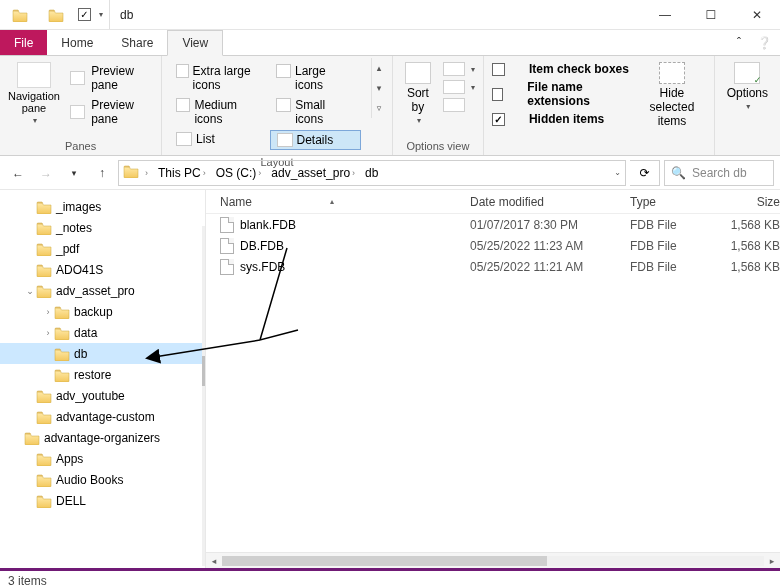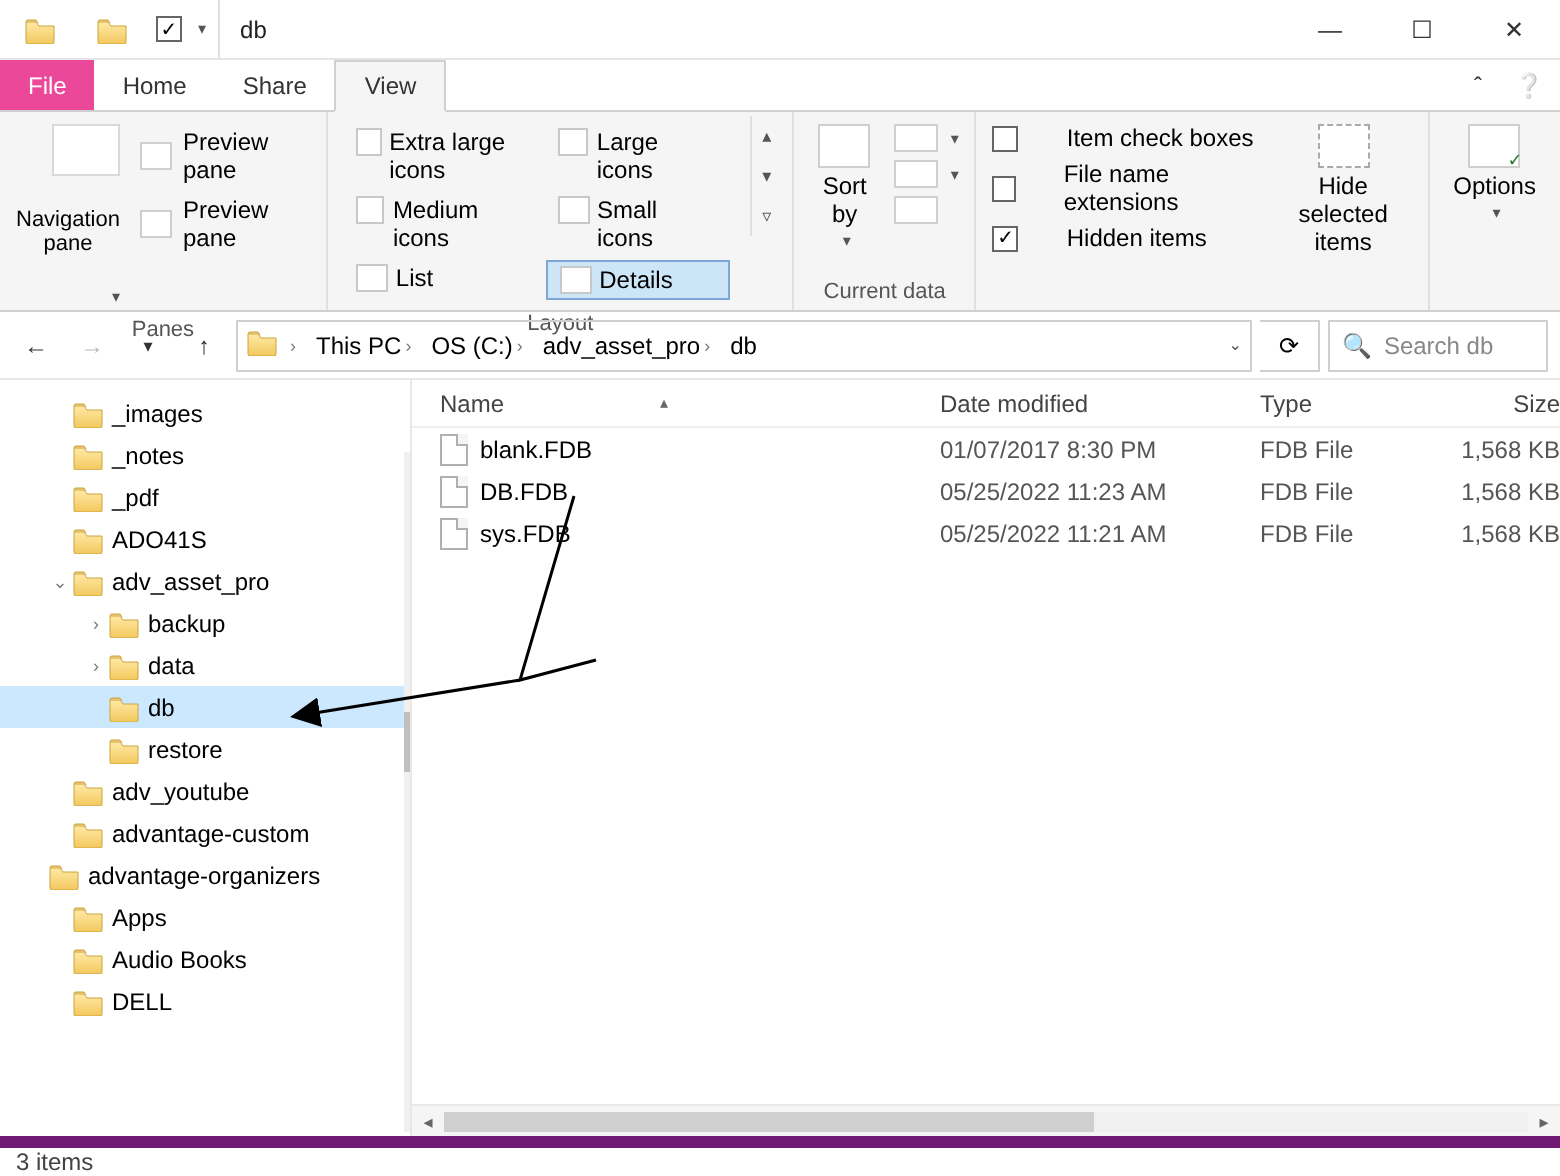--- a/index.html
+++ b/index.html
@@ -5,47 +5,47 @@
 * { box-sizing: border-box; font-family: "Segoe UI", Tahoma, sans-serif; font-size: 12px; }
 body { margin: 0; background: #fff; width: 780px; height: 588px; overflow: hidden; position: relative; }
 .titlebar { height: 30px; display: flex; align-items: center; background: #fff; border-bottom: 1px solid #e5e5e5; }
 .titlebar .folder-ico { width: 18px; height: 18px; margin: 0 6px; display: inline-flex; align-items: center; }
 .titlebar .qat { display: flex; align-items: center; gap: 6px; padding: 0 6px; border-right: 1px solid #e0e0e0; height: 100%; }
 .titlebar .title { margin-left: 10px; font-size: 12px; color: #222; }
 .titlebar .winctl { margin-left: auto; display: flex; }
 .titlebar .winctl div { width: 46px; height: 30px; display: flex; align-items: center; justify-content: center; font-size: 12px; color: #333; }
 .tabs { height: 26px; display: flex; align-items: stretch; background: #fff; border-bottom: 1px solid #d0d0d0; }
 .tab { padding: 0 14px; display: flex; align-items: center; color: #333; }
-.tab.file { background: #ec4899; color: #fff; }
+.tab.file { background: #be185d; color: #fff; }
 .tab.active { background: #f5f5f5; border: 1px solid #d0d0d0; border-bottom: 1px solid #f5f5f5; margin-bottom: -1px; }
 .tab-spacer { flex: 1; }
 .tab.help { padding: 0 8px; }
 .ribbon { height: 100px; background: #f5f5f5; border-bottom: 1px solid #d0d0d0; display: flex; }
 .group { border-right: 1px solid #e0e0e0; display: flex; flex-direction: column; padding: 2px 6px 0; }
 .group-body { flex: 1; display: flex; align-items: flex-start; gap: 4px; }
 .group-label { text-align: center; font-size: 11px; color: #555; padding: 2px 0 3px; }
-.navpane { width: 60px; display: flex; flex-direction: column; align-items: flex-end; padding: 4px 2px; gap: 16px; }
+.navpane { width: 60px; display: flex; flex-direction: column; align-items: center; padding: 4px 2px; gap: 2px; }
 .navpane .bigico { width: 34px; height: 26px; border: 1px solid #d9d9d9; background: #fff; }
 .navpane .lbl { font-size: 11px; text-align: center; line-height: 1.1; }
 .pane-opts { display: flex; flex-direction: column; gap: 6px; padding: 6px 4px; }
 .pane-opts .row { display: flex; align-items: center; gap: 6px; }
 .pane-opts .sico { width: 18px; height: 14px; border: 1px solid #cfcfcf; background: #fff; }
 .layout-grid { display: grid; grid-template-columns: auto auto; gap: 2px 4px; padding: 4px 2px; }
 .layout-item { display: flex; gap: 4px; padding: 2px 6px; }
 .layout-item .lico { width: 16px; height: 14px; border: 1px solid #c8c8c8; background: #fff; }
 .layout-item.active { border: 1px solid #7da7d9; background: #cde6f7; }
 .layout-scroll { display: flex; flex-direction: column; justify-content: space-around; border-left: 1px solid #e0e0e0; margin-left: 4px; }
 .layout-scroll div { width: 14px; height: 20px; display: flex; align-items: center; justify-content: center; color: #555; font-size: 9px; }
 .sort-col { display: flex; flex-direction: column; align-items: center; padding: 4px 6px; gap: 2px; }
 .sort-col .sico { width: 26px; height: 22px; border: 1px solid #cfcfcf; background: #fff; }
 .cv-stack { display: flex; flex-direction: column; gap: 4px; padding: 4px 2px; }
 .cv-stack .cvico { width: 22px; height: 14px; border: 1px solid #cfcfcf; background: #fff; }
 .cvr { display: flex; align-items: center; gap: 4px; }
 .sh-stack { display: flex; flex-direction: column; gap: 4px; padding: 4px 2px; }
-.sh-row { display: flex; align-items: center; gap: 24px; }
+.sh-row { display: flex; align-items: center; gap: 24px; font-weight: bold; }
 .chk { width: 13px; height: 13px; border: 1px solid #666; display: inline-flex; align-items: center; justify-content: center; font-size: 10px; background: #fff; }
 .hide-col { display: flex; flex-direction: column; align-items: center; padding: 4px 6px; gap: 2px; width: 80px; }
 .hide-col .hico { width: 26px; height: 22px; border: 1px dashed #aaa; background: #fff; }
 .opt-col { display: flex; flex-direction: column; align-items: center; padding: 4px 6px; gap: 2px; }
 .opt-col .oico { width: 26px; height: 22px; border: 1px solid #cfcfcf; background: #fff; position: relative; }
 .opt-col .oico::after { content: "✓"; position: absolute; right: -2px; bottom: -2px; font-size: 9px; color: #2a7a2a; }
 .addrbar { height: 34px; display: flex; align-items: center; gap: 4px; padding: 0 6px; border-bottom: 1px solid #e8e8e8; }
 .navbtn { width: 24px; height: 24px; display: flex; align-items: center; justify-content: center; color: #333; }
 .navbtn.disabled { color: #bbb; }
 .crumbbar { flex: 1; height: 26px; border: 1px solid #cfcfcf; display: flex; align-items: center; padding: 0 4px; gap: 2px; }
@@ -74,21 +74,21 @@
 .frow .fname { width: 250px; display: flex; align-items: center; gap: 6px; }
 .frow .fdate { width: 160px; color: #555; }
 .frow .ftype { width: 80px; color: #555; }
 .frow .fsize { width: 70px; text-align: right; color: #555; }
 .file-ico { width: 14px; height: 16px; border: 1px solid #b0b0b0; background: #fff; display: inline-block; position: relative; }
 .file-ico::after { content: ""; position: absolute; right: -1px; top: -1px; width: 5px; height: 5px; background: #f5f5f5; border-left: 1px solid #b0b0b0; border-bottom: 1px solid #b0b0b0; }
 .hscroll { height: 16px; border-top: 1px solid #e8e8e8; background: #f5f5f5; display: flex; align-items: center; }
 .hscroll .lt, .hscroll .rt { width: 16px; text-align: center; color: #666; font-size: 9px; }
 .hscroll .track { flex: 1; height: 10px; background: #f0f0f0; position: relative; }
 .hscroll .thumb { position: absolute; left: 0; top: 0; bottom: 0; width: 60%; background: #cfcfcf; }
-.status { height: 20px; border-top: 6px solid #701a75; display: flex; align-items: center; padding: 0 8px; color: #444; font-size: 11px; }
+.status { height: 20px; border-top: 3px solid #701a75; display: flex; align-items: flex-end; padding: 0 8px; color: #444; font-size: 11px; }
 .arrow-annot { position: absolute; pointer-events: none; }
 svg.folder { width: 16px; height: 14px; }
 .caret-down { font-size: 8px; color: #555; margin-left: 2px; }
 </style>
 </head>
 <body>
 
 <svg width="0" height="0" style="position:absolute">
   <defs>
     <linearGradient id="fg" x1="0" y1="0" x2="0" y2="1">
@@ -210,21 +210,21 @@
           </div>
         <div class="cvr">
             <span class="cvico"></span>
             <span class="caret-down">▾</span>
           </div>
         <div class="cvr">
             <span class="cvico"></span>
           </div>
       </div>
     </div>
-    <div class="group-label">Current data</div>
+    <div class="group-label">Options view</div>
   </div>
 
   <div class="group">
     <div class="group-body">
       <div class="sh-stack">
         <div class="sh-row">
             <span class="chk"></span>
             <span>Item check boxes</span>
           </div>
         <div class="sh-row">

